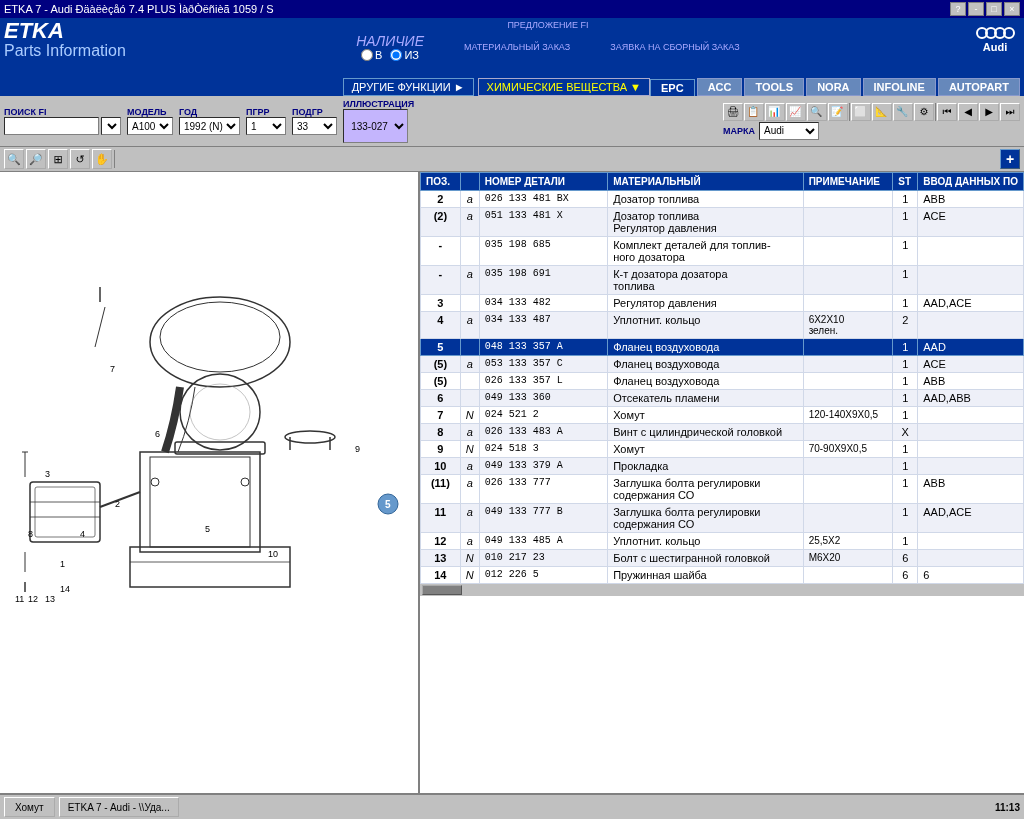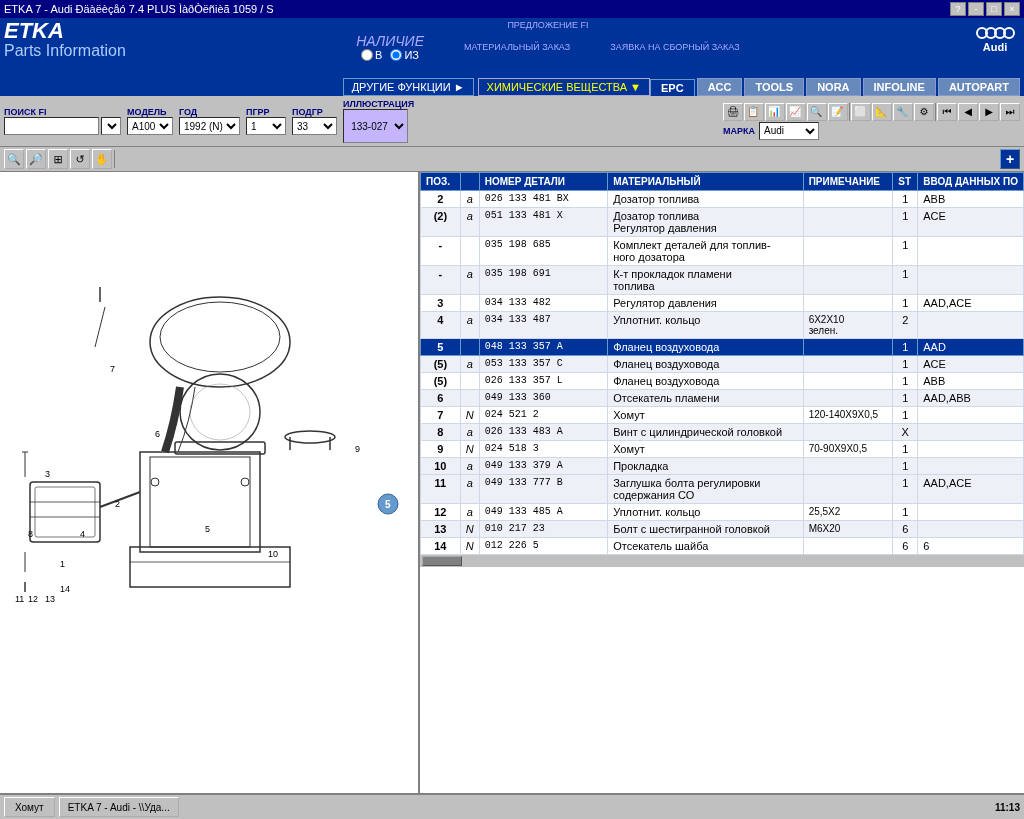--- a/index.html
+++ b/index.html
@@ -316,21 +316,21 @@
               <td style="padding: 2px 5px; border: 1px solid rgb(208, 216, 232); vertical-align: top; white-space: pre-line;">Комплект деталей для топлив-
 ного дозатора</td>
               <td style="padding: 2px 5px; border: 1px solid rgb(208, 216, 232); vertical-align: top; white-space: pre-line; font-size: 10px;"></td>
               <td style="padding: 2px 5px; border: 1px solid rgb(208, 216, 232); vertical-align: top; text-align: center;">1</td>
               <td style="padding: 2px 5px; border: 1px solid rgb(208, 216, 232); vertical-align: top;"></td>
             </tr>
             <tr style="background: rgb(238, 240, 248);">
               <td style="padding: 2px 5px; border: 1px solid rgb(208, 216, 232); vertical-align: top; text-align: center; font-weight: bold;">-</td>
               <td style="padding: 2px 5px; border: 1px solid rgb(208, 216, 232); vertical-align: top; text-align: center; font-style: italic;">a</td>
               <td style="padding: 2px 5px; border: 1px solid rgb(208, 216, 232); vertical-align: top; font-family: &quot;Courier New&quot;, monospace; white-space: nowrap; font-size: 10px;">035 198 691</td>
-              <td style="padding: 2px 5px; border: 1px solid rgb(208, 216, 232); vertical-align: top; white-space: pre-line;">К-т прокладок пламени
+              <td style="padding: 2px 5px; border: 1px solid rgb(208, 216, 232); vertical-align: top; white-space: pre-line;">К-т дозатора дозатора
 топлива</td>
               <td style="padding: 2px 5px; border: 1px solid rgb(208, 216, 232); vertical-align: top; white-space: pre-line; font-size: 10px;"></td>
               <td style="padding: 2px 5px; border: 1px solid rgb(208, 216, 232); vertical-align: top; text-align: center;">1</td>
               <td style="padding: 2px 5px; border: 1px solid rgb(208, 216, 232); vertical-align: top;"></td>
             </tr>
             <tr style="background: white;">
               <td style="padding: 2px 5px; border: 1px solid rgb(208, 216, 232); vertical-align: top; text-align: center; font-weight: bold;">3</td>
               <td style="padding: 2px 5px; border: 1px solid rgb(208, 216, 232); vertical-align: top; text-align: center; font-style: italic;"></td>
               <td style="padding: 2px 5px; border: 1px solid rgb(208, 216, 232); vertical-align: top; font-family: &quot;Courier New&quot;, monospace; white-space: nowrap; font-size: 10px;">034 133 482</td>
               <td style="padding: 2px 5px; border: 1px solid rgb(208, 216, 232); vertical-align: top; white-space: pre-line;">Регулятор давления</td>
@@ -413,20 +413,30 @@
             </tr>
             <tr style="background: rgb(238, 240, 248);">
               <td style="padding: 2px 5px; border: 1px solid rgb(208, 216, 232); vertical-align: top; text-align: center; font-weight: bold;">10</td>
               <td style="padding: 2px 5px; border: 1px solid rgb(208, 216, 232); vertical-align: top; text-align: center; font-style: italic;">a</td>
               <td style="padding: 2px 5px; border: 1px solid rgb(208, 216, 232); vertical-align: top; font-family: &quot;Courier New&quot;, monospace; white-space: nowrap; font-size: 10px;">049 133 379 А</td>
               <td style="padding: 2px 5px; border: 1px solid rgb(208, 216, 232); vertical-align: top; white-space: pre-line;">Прокладка</td>
               <td style="padding: 2px 5px; border: 1px solid rgb(208, 216, 232); vertical-align: top; white-space: pre-line; font-size: 10px;"></td>
               <td style="padding: 2px 5px; border: 1px solid rgb(208, 216, 232); vertical-align: top; text-align: center;">1</td>
               <td style="padding: 2px 5px; border: 1px solid rgb(208, 216, 232); vertical-align: top;"></td>
             </tr>
+            <tr style="background: white;">
+              <td style="padding: 2px 5px; border: 1px solid rgb(208, 216, 232); vertical-align: top; text-align: center; font-weight: bold;">(11)</td>
+              <td style="padding: 2px 5px; border: 1px solid rgb(208, 216, 232); vertical-align: top; text-align: center; font-style: italic;">a</td>
+              <td style="padding: 2px 5px; border: 1px solid rgb(208, 216, 232); vertical-align: top; font-family: &quot;Courier New&quot;, monospace; white-space: nowrap; font-size: 10px;">026 133 777</td>
+              <td style="padding: 2px 5px; border: 1px solid rgb(208, 216, 232); vertical-align: top; white-space: pre-line;">Заглушка болта регулировки
+содержания СО</td>
+              <td style="padding: 2px 5px; border: 1px solid rgb(208, 216, 232); vertical-align: top; white-space: pre-line; font-size: 10px;"></td>
+              <td style="padding: 2px 5px; border: 1px solid rgb(208, 216, 232); vertical-align: top; text-align: center;">1</td>
+              <td style="padding: 2px 5px; border: 1px solid rgb(208, 216, 232); vertical-align: top;">ABB</td>
+            </tr>
             <tr style="background: rgb(238, 240, 248);">
               <td style="padding: 2px 5px; border: 1px solid rgb(208, 216, 232); vertical-align: top; text-align: center; font-weight: bold;">11</td>
               <td style="padding: 2px 5px; border: 1px solid rgb(208, 216, 232); vertical-align: top; text-align: center; font-style: italic;">a</td>
               <td style="padding: 2px 5px; border: 1px solid rgb(208, 216, 232); vertical-align: top; font-family: &quot;Courier New&quot;, monospace; white-space: nowrap; font-size: 10px;">049 133 777 В</td>
               <td style="padding: 2px 5px; border: 1px solid rgb(208, 216, 232); vertical-align: top; white-space: pre-line;">Заглушка болта регулировки
 содержания СО</td>
               <td style="padding: 2px 5px; border: 1px solid rgb(208, 216, 232); vertical-align: top; white-space: pre-line; font-size: 10px;"></td>
               <td style="padding: 2px 5px; border: 1px solid rgb(208, 216, 232); vertical-align: top; text-align: center;">1</td>
               <td style="padding: 2px 5px; border: 1px solid rgb(208, 216, 232); vertical-align: top;">AAD,ACE</td>
             </tr>
@@ -445,21 +455,21 @@
               <td style="padding: 2px 5px; border: 1px solid rgb(208, 216, 232); vertical-align: top; font-family: &quot;Courier New&quot;, monospace; white-space: nowrap; font-size: 10px;">010 217 23</td>
               <td style="padding: 2px 5px; border: 1px solid rgb(208, 216, 232); vertical-align: top; white-space: pre-line;">Болт с шестигранной головкой</td>
               <td style="padding: 2px 5px; border: 1px solid rgb(208, 216, 232); vertical-align: top; white-space: pre-line; font-size: 10px;">М6Х20</td>
               <td style="padding: 2px 5px; border: 1px solid rgb(208, 216, 232); vertical-align: top; text-align: center;">6</td>
               <td style="padding: 2px 5px; border: 1px solid rgb(208, 216, 232); vertical-align: top;"></td>
             </tr>
             <tr style="background: white;">
               <td style="padding: 2px 5px; border: 1px solid rgb(208, 216, 232); vertical-align: top; text-align: center; font-weight: bold;">14</td>
               <td style="padding: 2px 5px; border: 1px solid rgb(208, 216, 232); vertical-align: top; text-align: center; font-style: italic;">N</td>
               <td style="padding: 2px 5px; border: 1px solid rgb(208, 216, 232); vertical-align: top; font-family: &quot;Courier New&quot;, monospace; white-space: nowrap; font-size: 10px;">012 226 5</td>
-              <td style="padding: 2px 5px; border: 1px solid rgb(208, 216, 232); vertical-align: top; white-space: pre-line;">Отсекатель шайба</td>
+              <td style="padding: 2px 5px; border: 1px solid rgb(208, 216, 232); vertical-align: top; white-space: pre-line;">Пружинная шайба</td>
               <td style="padding: 2px 5px; border: 1px solid rgb(208, 216, 232); vertical-align: top; white-space: pre-line; font-size: 10px;"></td>
               <td style="padding: 2px 5px; border: 1px solid rgb(208, 216, 232); vertical-align: top; text-align: center;">6</td>
               <td style="padding: 2px 5px; border: 1px solid rgb(208, 216, 232); vertical-align: top;">6</td>
             </tr>
           </tbody>
       </table>
 
       <div style="height:12px;background:#c0c0c0;display:flex;align-items:center;padding:0 2px;">
         <div style="width:40px;height:10px;background:#808080;border:1px outset #aaa;"></div>
       </div>

